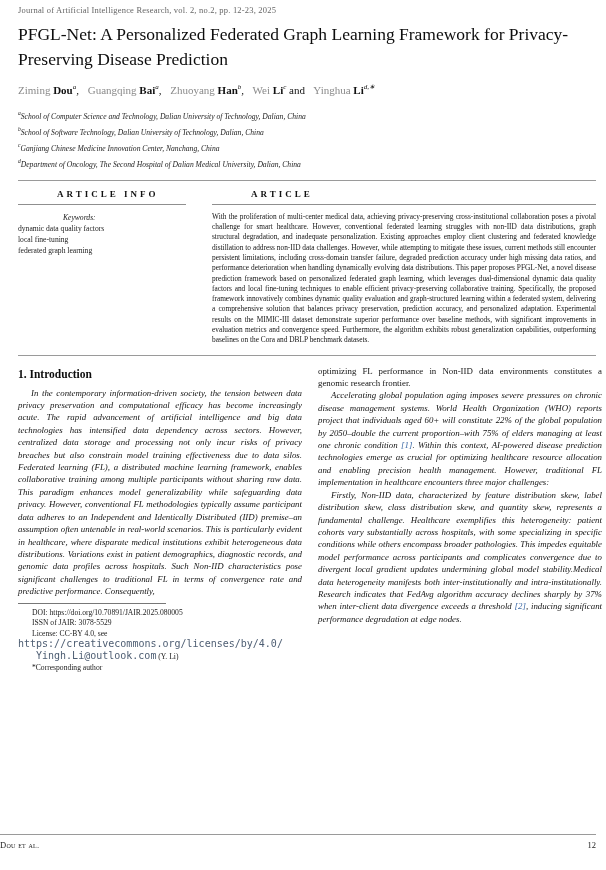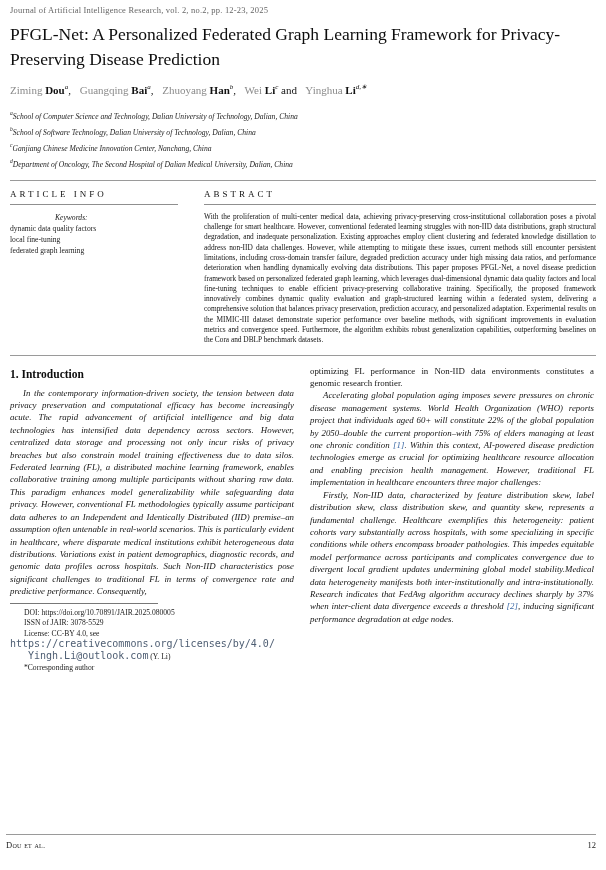--- a/index.html
+++ b/index.html
@@ -4,21 +4,21 @@
 <style>
   * { margin: 0; padding: 0; box-sizing: border-box; }
   html, body { width: 606px; height: 870px; }
   body {
     position: relative;
     background: #ffffff;
     color: #111111;
     font-family: "Liberation Serif", serif;
     overflow: hidden;
   }
-  .page { padding: 5px 10px 0 10px; }
+  .page { padding: 5px 10px 0 18px; }
 
   .journal-line {
     font-size: 8.5px;
     color: #666666;
     letter-spacing: 0.2px;
   }
   .title {
     margin-top: 7px;
     font-size: 17.5px;
     line-height: 25px;
@@ -57,21 +57,22 @@
     display: flex;
     gap: 26px;
     margin-top: 8px;
   }
   .info-col { width: 168px; flex: none; }
   .abstract-col { flex: 1; }
   .block-heading {
     font-size: 9px;
     letter-spacing: 3px;
     color: #111;
-    font-weight: normal;
+    font-weight: bold;
+    margin-left: 39px;
   }
   .rule-sub {
     border: none;
     border-top: 0.8px solid #8f8f8f;
     margin-top: 5px;
     margin-bottom: 7px;
   }
   .keywords-label {
     font-style: italic;
     font-size: 7.6px;
@@ -128,21 +129,21 @@
   }
   .mono {
     font-family: "DejaVu Sans Mono", monospace;
     font-size: 10px;
     color: #4d5d72;
   }
   .footnote-line.email-line { text-indent: 18px; }
 
   .footer {
     position: absolute;
-    left: 6px;
+    left: 0;
     right: 10px;
     top: 834px;
   }
   .footer-row {
     display: flex;
     justify-content: space-between;
     margin-top: 5px;
     font-size: 8.5px;
     color: #222;
   }
@@ -177,21 +178,21 @@
   <div class="info-abstract">
     <div class="info-col">
       <div class="block-heading">ARTICLE INFO</div>
       <hr class="rule-sub">
       <div class="keywords-label">Keywords:</div>
       <div class="keyword">dynamic data quality factors</div>
       <div class="keyword">local fine-tuning</div>
       <div class="keyword">federated graph learning</div>
     </div>
     <div class="abstract-col">
-      <div class="block-heading">ABSTRACT</div>
+      <div class="block-heading">ARTICLE</div>
       <hr class="rule-sub">
       <div class="abstract-text">With the proliferation of multi-center medical data, achieving privacy-preserving cross-institutional collaboration poses a pivotal challenge for smart healthcare. However, conventional federated learning struggles with non-IID data distributions, graph structural degradation, and inadequate personalization. Existing approaches employ client clustering and federated knowledge distillation to address non-IID data challenges. However, while attempting to mitigate these issues, current methods still encounter persistent limitations, including cross-domain transfer failure, degraded prediction accuracy under high missing data ratios, and performance deterioration when handling dynamically evolving data distributions. This paper proposes PFGL-Net, a novel disease prediction framework based on personalized federated graph learning, which leverages dual-dimensional dynamic data quality factors and local fine-tuning techniques to enable efficient privacy-preserving collaborative training. Specifically, the proposed framework innovatively combines dynamic quality evaluation and graph-structured learning within a federated system, delivering a comprehensive solution that balances privacy preservation, prediction accuracy, and personalized adaptation. Experimental results on the MIMIC-III dataset demonstrate superior performance over baseline methods, with significant improvements in evaluation metrics and convergence speed. Furthermore, the algorithm exhibits robust generalization capabilities, outperforming baselines on the Cora and DBLP benchmark datasets.</div>
     </div>
   </div>
 
   <hr class="rule-full rule-after-abstract">
 
   <div class="body-cols">
     <div class="col">
       <h2 class="section-heading">1.  Introduction</h2>

